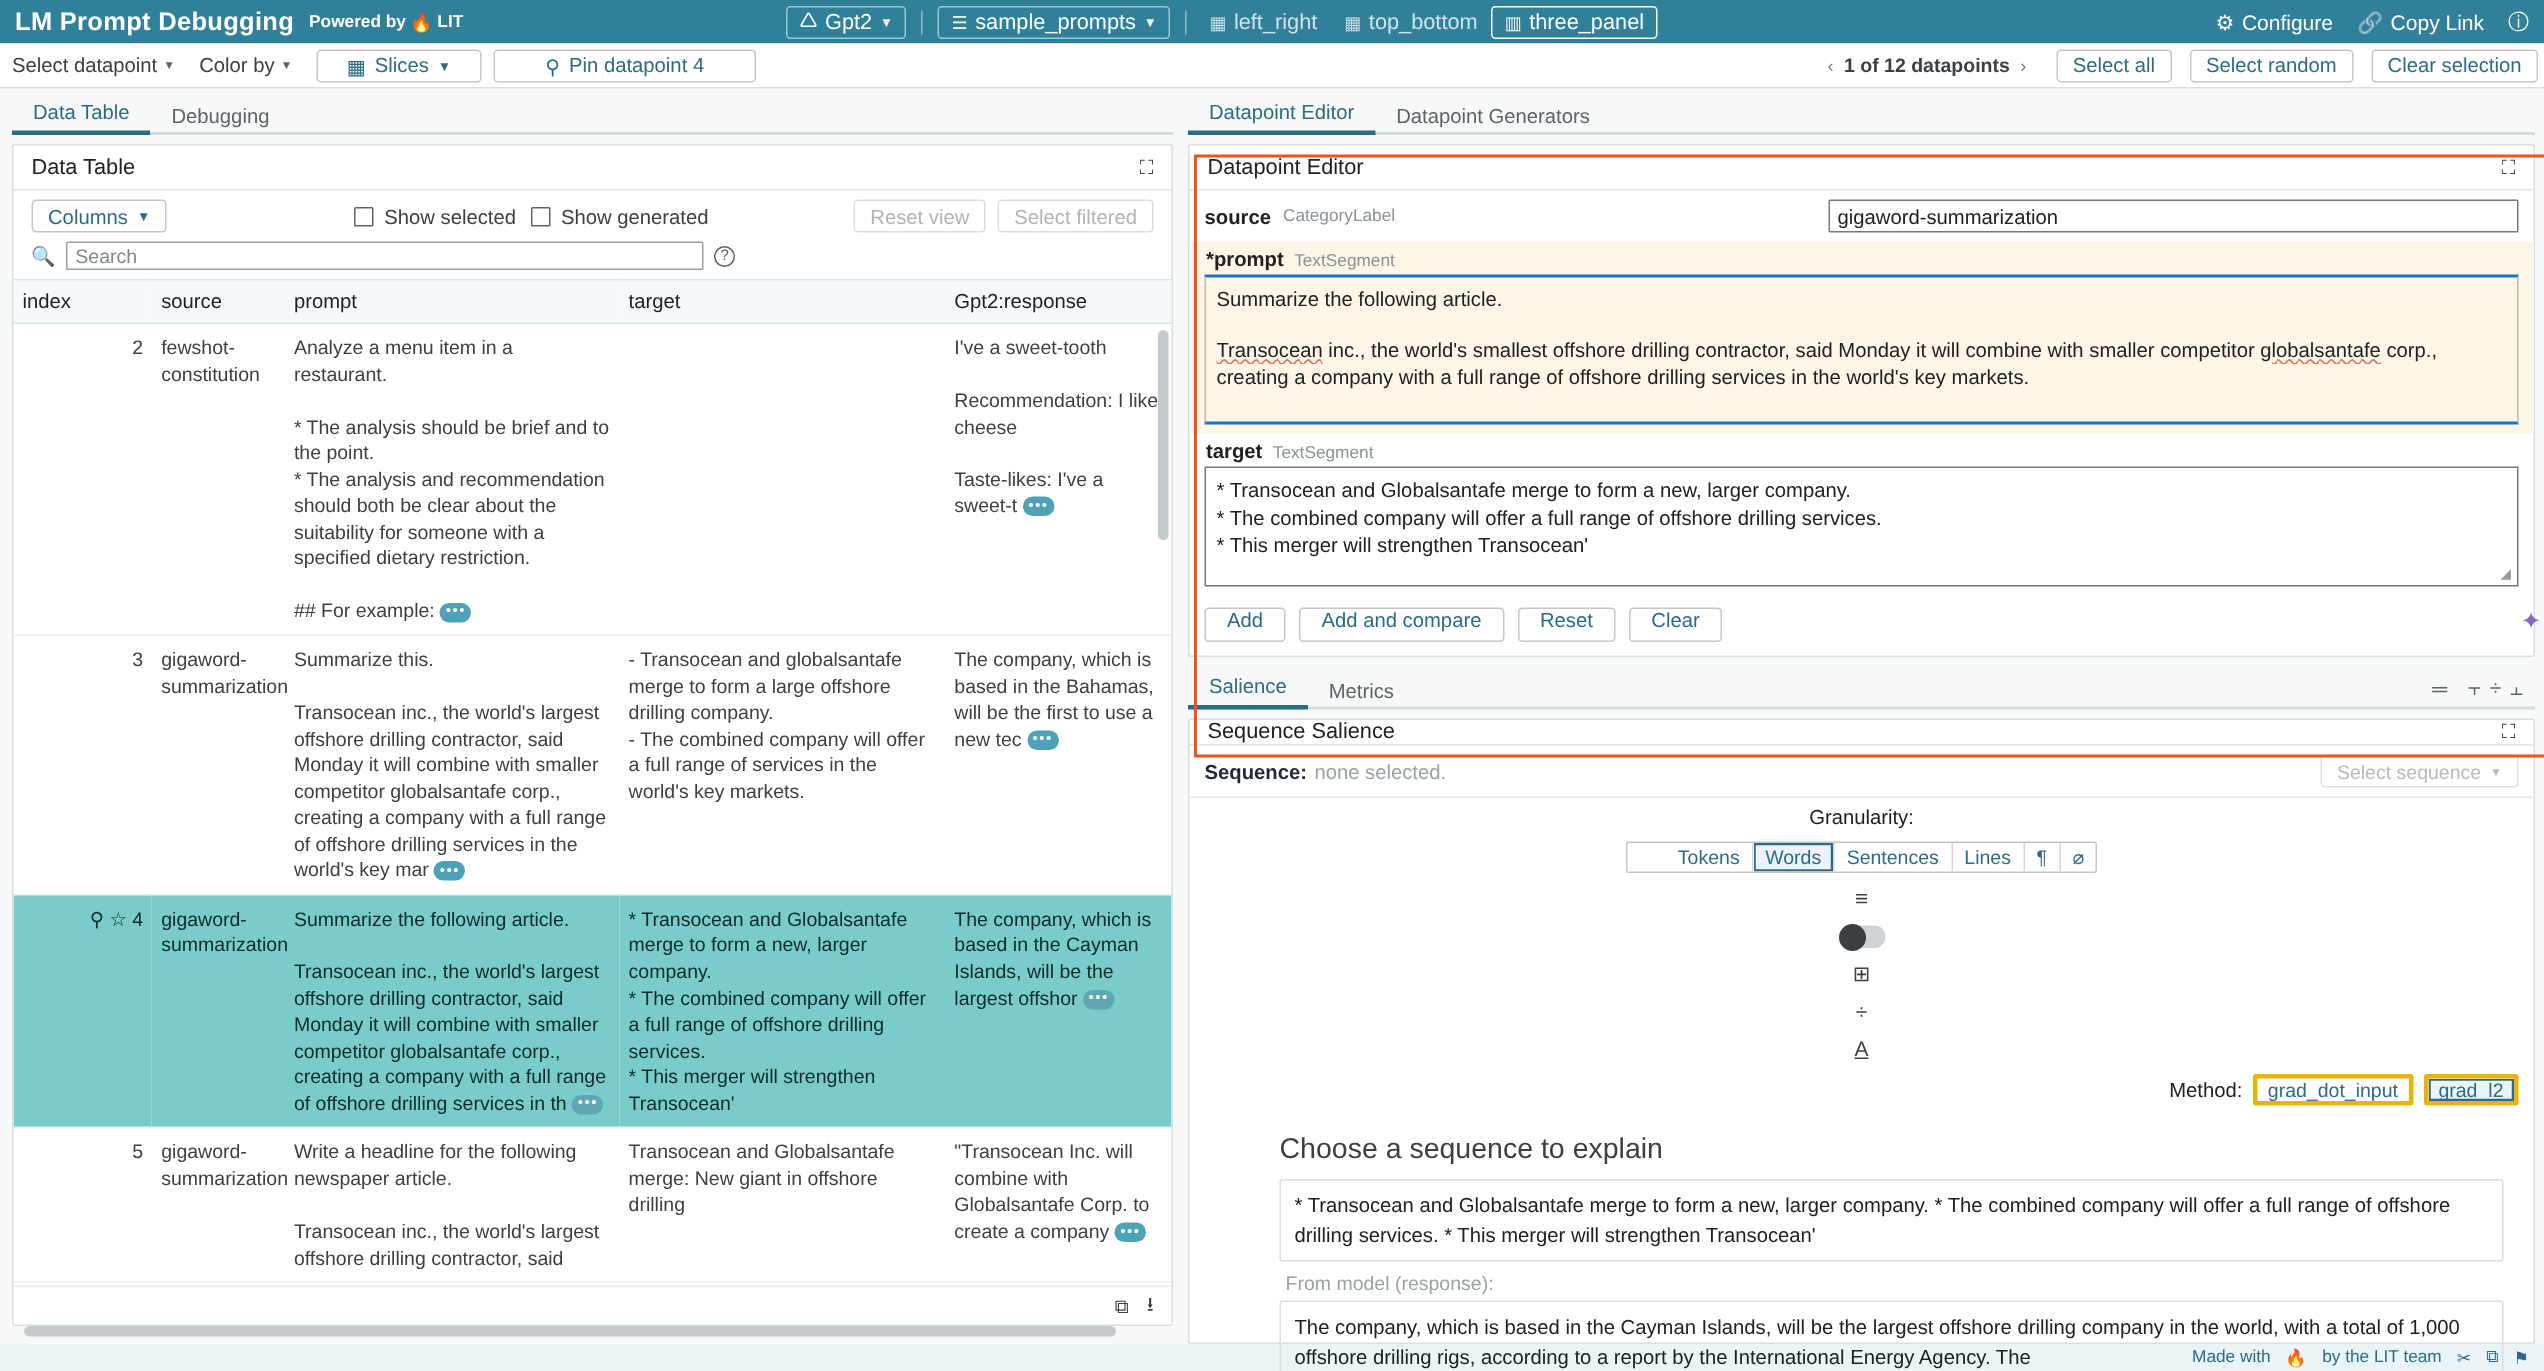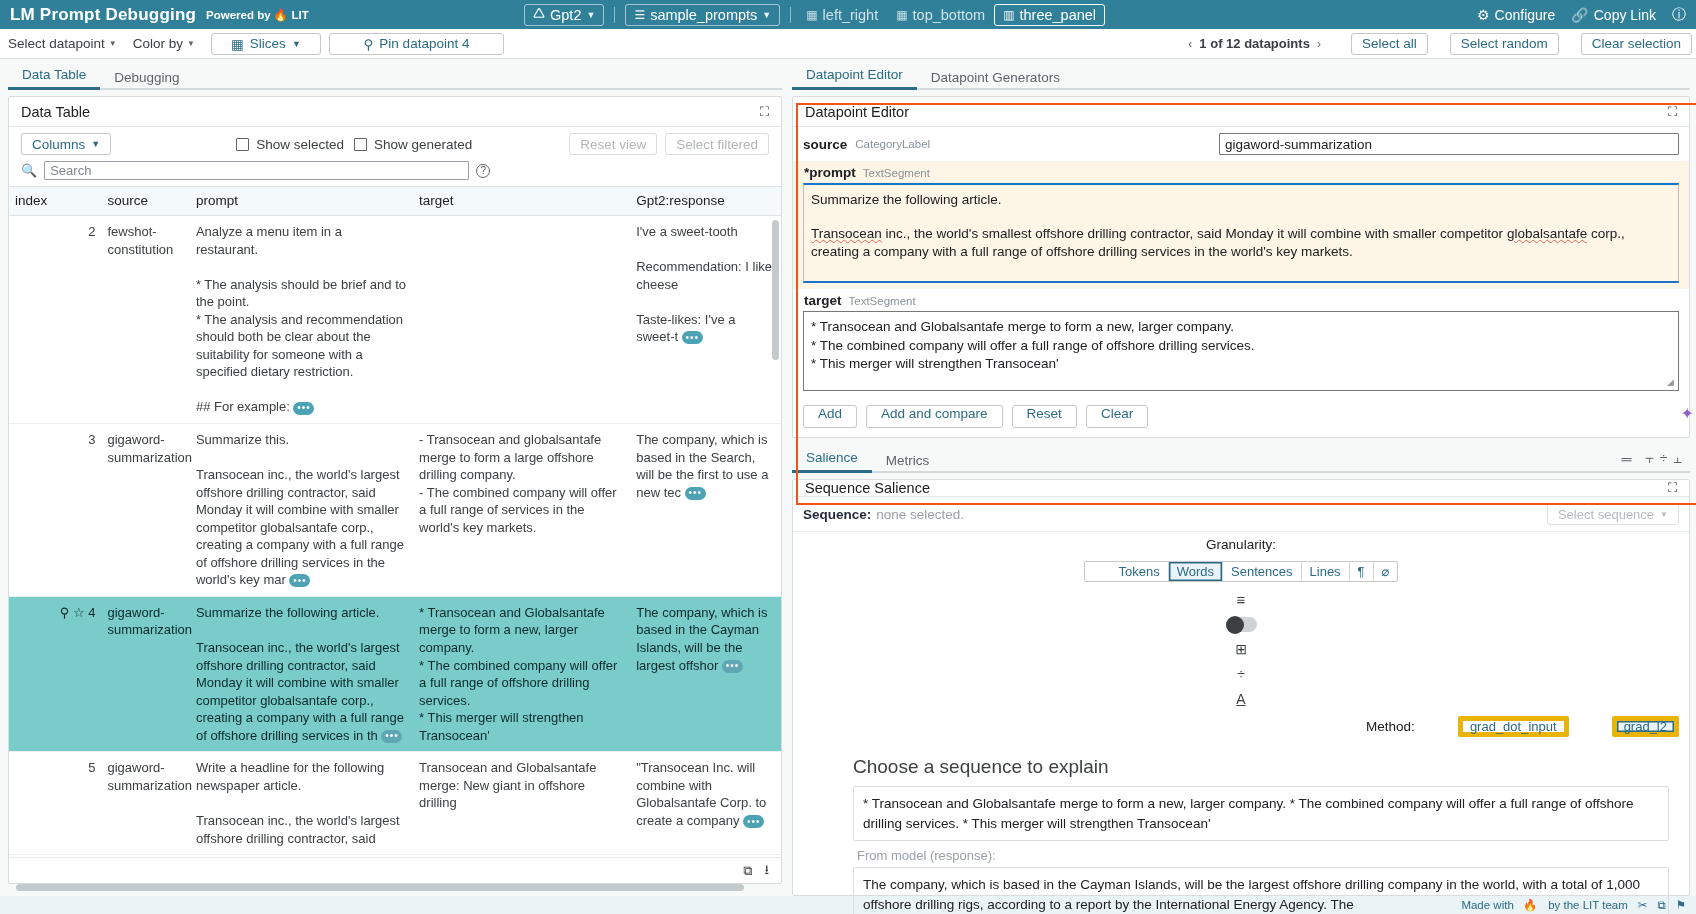--- a/index.html
+++ b/index.html
@@ -60,21 +60,21 @@
   .t2-btn {
     display:flex; align-items:center; justify-content:center; gap:6px;
     border:1px solid #c6c6c6; border-radius:3px;
     height:22px; padding:0 10px; color:#2c6b85; background:#fff;
     font-size:13.5px; cursor:pointer; margin-right:8px;
   }
   .t2-btn.wide { width: 175px; justify-content:center; }
   .toolbar2-right { position:absolute; right:4px; display:flex; align-items:center; gap:0; }
   .pager { font-size:13px; color:#3c4043; display:flex; align-items:center; gap:7px; margin-right:8px;}
   .pager .arrow { color:#70757a; cursor:pointer; font-size:12px;}
-  .sel-btn { border:1px solid #c6c6c6; border-radius:3px; height:22px; padding:0 10px; color:#2c6b85; background:#fff; font-size:13.5px; cursor:pointer; margin-left:22px; display:flex; align-items:center;}
+  .sel-btn { border:1px solid #c6c6c6; border-radius:3px; height:22px; padding:0 10px; color:#2c6b85; background:#fff; font-size:13.5px; cursor:pointer; margin-left:12px; display:flex; align-items:center;}
 
   
   .main { display:flex; height: calc(914px - 29px - 30px - 18px); background:#f7f9f9; }
   .left-pane { width: 790px; padding: 4px 8px 0 8px; display:flex; flex-direction:column; }
   .right-pane { flex:1; display:flex; flex-direction:column; padding: 4px 6px 0 2px; position:relative;}
 
   
   .tabrow { display:flex; align-items:flex-end; height: 27px; border-bottom: 2px solid #d5dbdd; }
   .tab { font-size:13.5px; padding: 3px 14px 5px 14px; color:#5f6368; cursor:pointer; position:relative; top:2px;}
   .tab.active { color:#2c6b85; border-bottom: 3px solid #2c6b85; }
@@ -142,21 +142,21 @@
   .sal-row .muted { color:#9aa0a6; }
   .select-seq { margin-left:auto; border:1px solid #e0e0e0; border-radius:3px; height:22px; padding:0 10px; color:#b5b9bd; font-size:13px; display:flex; align-items:center; gap:6px;}
   .gran-row { display:flex; align-items:center; gap:9px; padding: 5px 10px; border-top:1px solid #e7eaeb; font-size:13.5px; color:#202124;flex-direction:column;}
   .seg-group { display:flex; border:1px solid #c6c6c6; border-radius:2px; overflow:hidden; height:21px;padding-left:26px;}
   .seg-group div { padding: 0 8px; display:flex; align-items:center; font-size:13px; color:#2c6b85; border-right:1px solid #d5d5d5; cursor:pointer;}
   .seg-group div:last-child { border-right:none; }
   .seg-group div.on { background:#eaf3f7; box-shadow: inset 0 0 0 1.5px #2c6b85; color:#2c6b85;}
   .toggle-pill { width:31px; height:15px; border-radius:9px; background:#cfd3d6; position:relative;}
   .toggle-pill:after { content:''; position:absolute; left:0; top:-1.5px; width:18px; height:18px; border-radius:50%; background:#3c4043;}
   .method-wrap { margin-left:auto; display:flex; align-items:center; gap:7px; }
-  .method-chip { border:5px solid #eab308; border-radius:2px; height:21px; padding: 0 7px; display:flex; align-items:center; color:#2c6b85; font-size:13px;margin-left:36px;}
+  .method-chip { border:3px solid #eab308; border-radius:2px; height:21px; padding: 0 7px; display:flex; align-items:center; color:#2c6b85; font-size:13px;}
   .method-chip.on { background:#eaf3f7; box-shadow: inset 0 0 0 1.5px #2c6b85;}
 
   .choose-area { padding: 14px 20px 8px 60px; }
   .choose-title { font-size:19px; color:#3c4043; margin-bottom:8px;}
   .choose-lbl { font-size:13px; color:#9aa0a6; margin: 7px 0 4px 4px;}
   .choose-box { border:1px solid #dadce0; border-radius:2px; padding:7px 9px; font-size:13.5px; line-height:1.45; color:#202124;}
 
   .bottom-bar { display:flex; align-items:flex-start; gap:9px; padding: 6px 10px; border-top:1px solid #e7eaeb; font-size:13.5px; color:#202124;}
   .bb-hint { color:#b0b4b8; font-size:13px;}
   .sw-row { display:flex; gap:2px; }
@@ -334,21 +334,21 @@
             </tr>
 
             <tr class="row">
               <td class="num">3</td>
               <td>gigaword-summarization</td>
               <td><span style="white-space:pre-wrap">Summarize this.
 
 Transocean inc., the world's largest offshore drilling contractor, said Monday it will combine with smaller competitor globalsantafe corp., creating a company with a full range of offshore drilling services in the world's key mar</span> <span class="ellipsis-pill">•••</span></td>
               <td><span style="white-space:pre-wrap">- Transocean and globalsantafe merge to form a large offshore drilling company.
 - The combined company will offer a full range of services in the world's key markets.</span></td>
-              <td><span style="white-space:pre-wrap">The company, which is based in the Search, will be the first to use a new tec</span> <span class="ellipsis-pill">•••</span></td>
+              <td><span style="white-space:pre-wrap">The company, which is based in the Bahamas, will be the first to use a new tec</span> <span class="ellipsis-pill">•••</span></td>
             </tr>
 
             <tr class="row selected">
               <td class="num pin-cell">
                 <span>⚲</span>
                 <span>☆</span>
                 <span>4</span>
               </td>
               <td>gigaword-summarization</td>
               <td><span style="white-space:pre-wrap">Summarize the following article.

